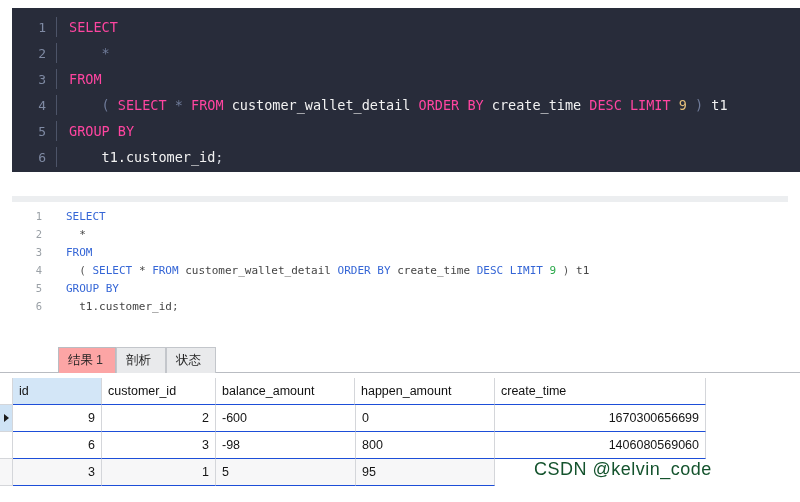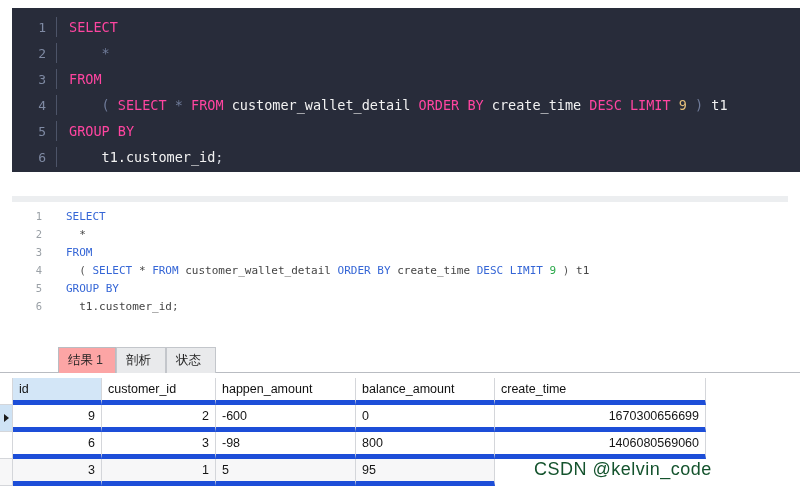--- a/index.html
+++ b/index.html
@@ -133,21 +133,21 @@
     position: absolute;
     left: 4px; top: 50%;
     transform: translateY(-50%);
     width: 0; height: 0;
     border-left: 5px solid #1a1a1a;
     border-top: 4px solid transparent;
     border-bottom: 4px solid transparent;
   }
   .cell {
     border-right: 1px solid #d4d6da;
-    border-bottom: 5px solid #1d4ed8;
+    border-bottom: 1px solid #1d4ed8;
     font-size: 12.5px;
     color: #151515;
     display: flex;
     align-items: center;
     padding: 0 6px;
     background: #ffffff;
     overflow: hidden;
     white-space: nowrap;
   }
   .grid-head .cell { font-size: 12.5px; color: #111; }
@@ -207,22 +207,22 @@
         <div class="tab" style="left: 116px; width: 50px;"><span>剖析</span></div>
         <div class="tab" style="left: 166px; width: 50px;"><span>状态</span></div>
       </div>
   </div>
 
   <div class="grid">
     <div class="grid-row grid-head" id="grid-head">
         <div class="marker-cell"></div>
         <div class="cell c0">id</div>
         <div class="cell c1">customer_id</div>
+        <div class="cell c3">balance_amount</div>
         <div class="cell c2">happen_amount</div>
-        <div class="cell c3">balance_amount</div>
         <div class="cell c4">create_time</div>
       </div>
     <div id="grid-body">
         <div class="grid-row">
           <div class="marker-cell sel">
             <div class="arrow"></div>
           </div>
           <div class="cell c0 num">9</div>
           <div class="cell c1 num">2</div>
           <div class="cell c2">-600</div>

